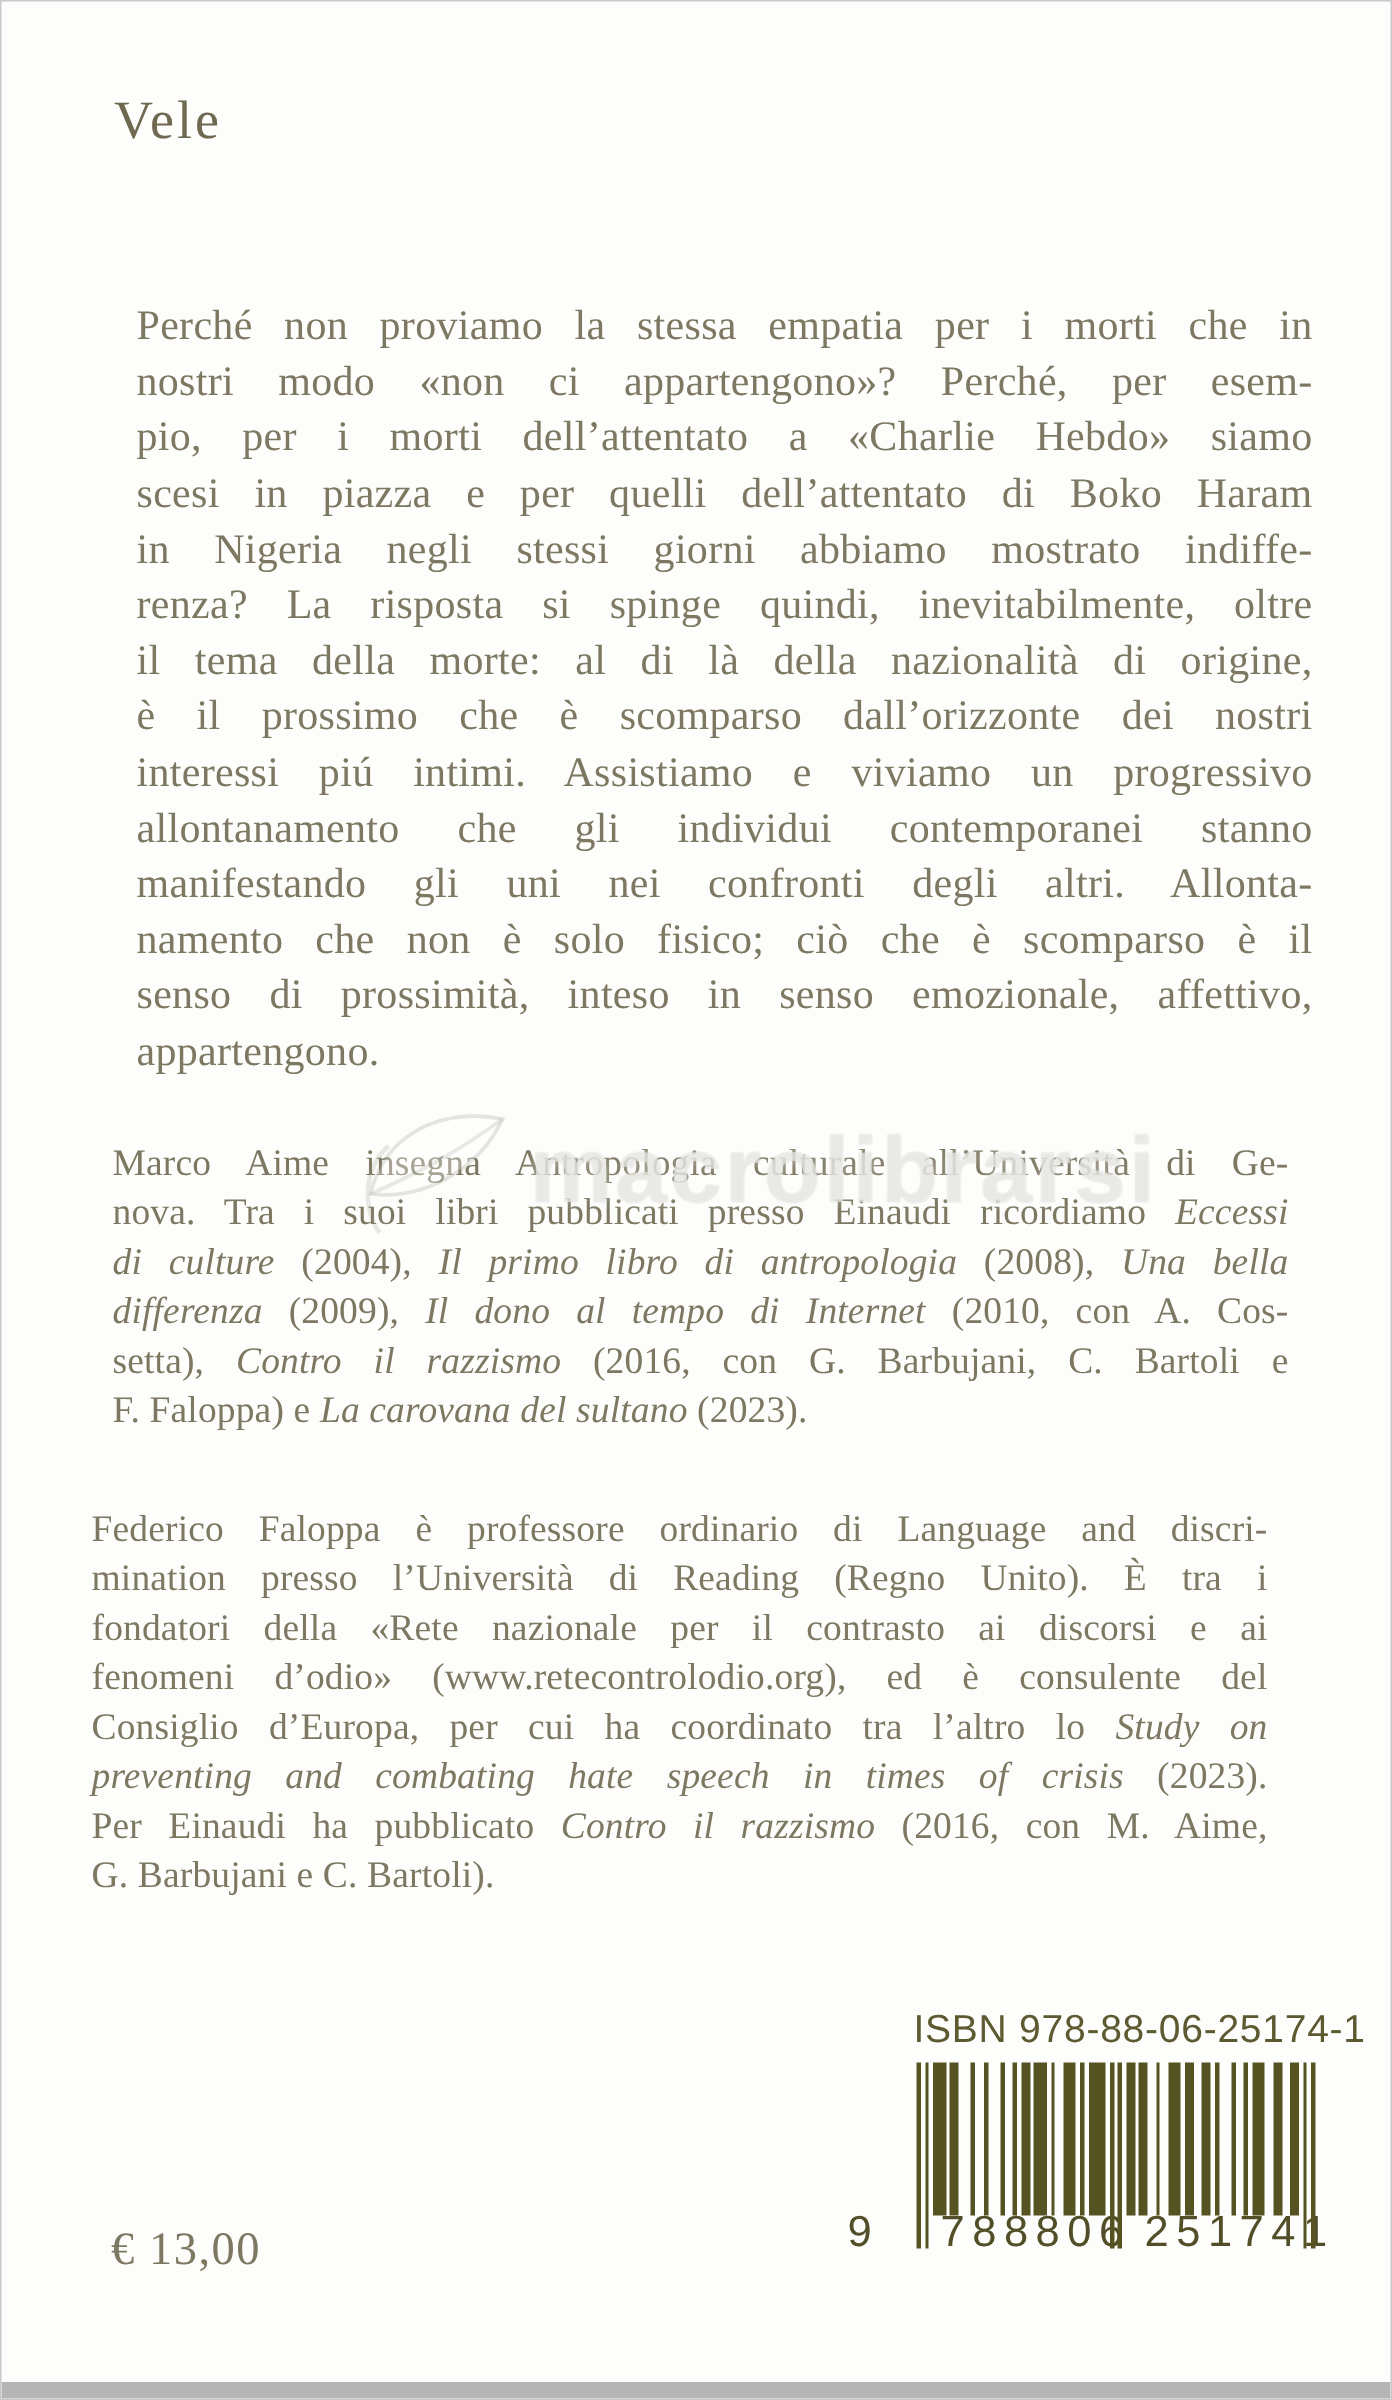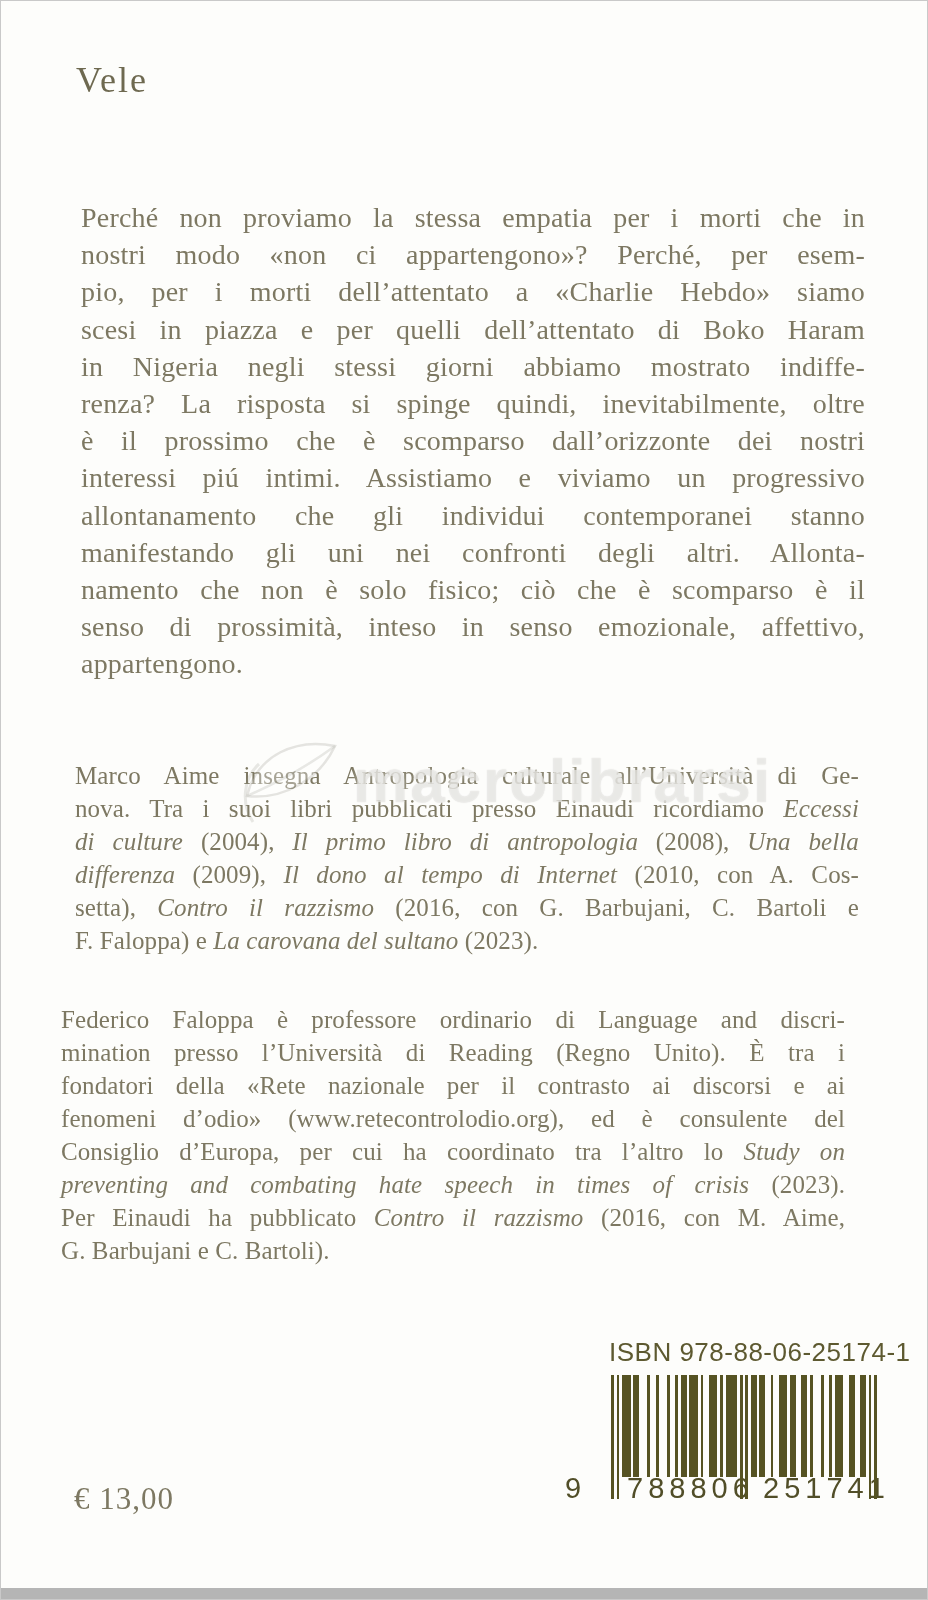--- a/index.html
+++ b/index.html
@@ -23,21 +23,21 @@
   }
   .para { position: absolute; color: var(--ink, #7d7862); }
   .para .line {
     text-align: justify;
     text-align-last: justify;
     white-space: nowrap;
   }
   .para .line.last { text-align-last: left; }
   .para em { font-style: italic; }
   .blurb {
-    left: 80px; top: 198px; width: 784px;
+    left: 90px; top: 198px; width: 784px;
     font-size: 28px; line-height: 37.2px; letter-spacing: 0.2px;
   }
   .bio { width: 784px; font-size: 25px; line-height: 33px; letter-spacing: 0.1px; }
   #bio1 { left: 74px; top: 758px; }
   #bio2 { left: 60px; top: 1002px; }
 
   .watermark {
     position: absolute;
     left: 238px; top: 733px;
     display: flex; align-items: center; gap: 10px;
@@ -99,20 +99,21 @@
 
   <div class="series">Vele</div>
 
   <div class="para blurb">
       <div class="line"><span>Perché non proviamo la stessa empatia per i morti che in</span></div>
       <div class="line"><span>nostri modo «non ci appartengono»? Perché, per esem-</span></div>
       <div class="line"><span>pio, per i morti dell’attentato a «Charlie Hebdo» siamo</span></div>
       <div class="line"><span>scesi in piazza e per quelli dell’attentato di Boko Haram</span></div>
       <div class="line"><span>in Nigeria negli stessi giorni abbiamo mostrato indiffe-</span></div>
       <div class="line"><span>renza? La risposta si spinge quindi, inevitabilmente, oltre</span></div>
+      <div class="line"><span>il tema della morte: al di là della nazionalità di origine,</span></div>
       <div class="line"><span>è il prossimo che è scomparso dall’orizzonte dei nostri</span></div>
       <div class="line"><span>interessi piú intimi. Assistiamo e viviamo un progressivo</span></div>
       <div class="line"><span>allontanamento che gli individui contemporanei stanno</span></div>
       <div class="line"><span>manifestando gli uni nei confronti degli altri. Allonta-</span></div>
       <div class="line"><span>namento che non è solo fisico; ciò che è scomparso è il</span></div>
       <div class="line"><span>senso di prossimità, inteso in senso emozionale, affettivo,</span></div>
       <div class="line last"><span>appartengono.</span></div>
     </div>
 
   <div class="para bio" id="bio1">

